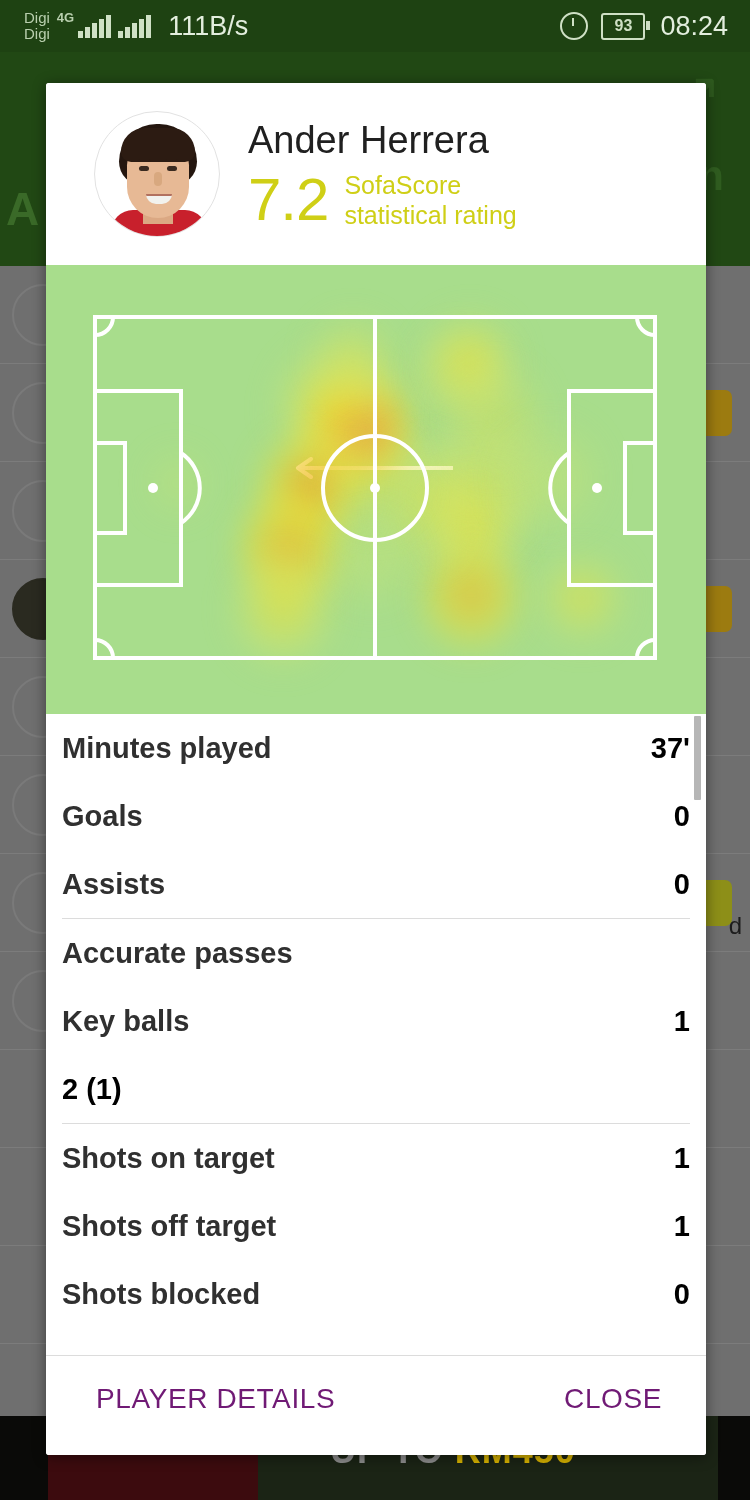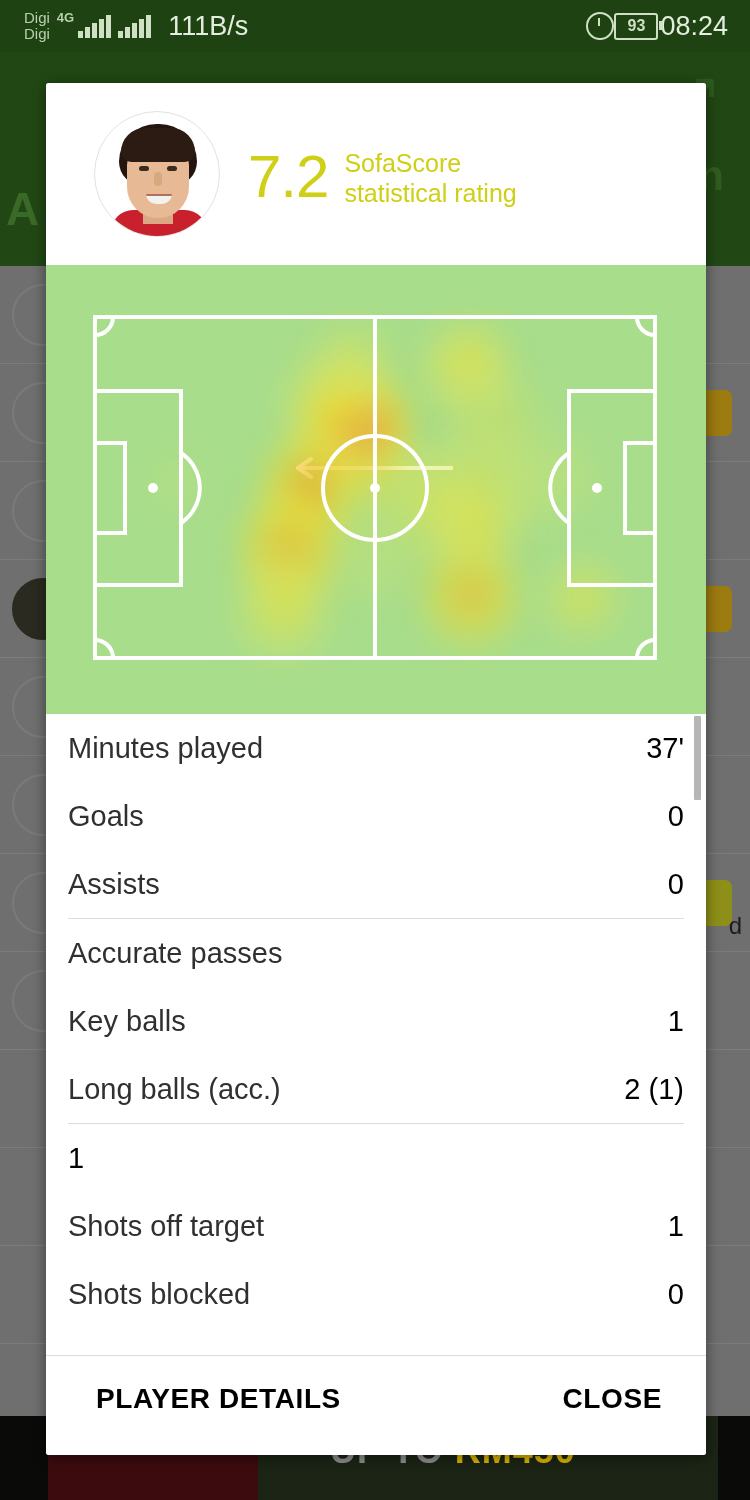--- a/index.html
+++ b/index.html
@@ -71,20 +71,21 @@
   .sb-speed {
     font-size: 27px;
     margin-left: 10px;
     color: #e3eede;
   }
   .sb-right {
     position: absolute;
     right: 22px;
     display: flex;
     align-items: center;
+    gap: 13px;
   }
   .sb-clock-icon {
     width: 24px; height: 24px;
     border: 2.5px solid #cfe0c5;
     border-radius: 50%;
     position: relative;
   }
   .sb-clock-icon::after {
     content: "";
     position: absolute;
@@ -339,21 +340,21 @@
     justify-content: center;
   }
   .player-name {
     font-size: 38px;
     color: #202020;
     line-height: 46px;
     white-space: nowrap;
   }
   .rating-row {
     display: flex;
-    align-items: flex-end;
+    align-items: center;
     margin-top: 6px;
   }
   .rating-value {
     font-size: 60px;
     color: #cfcf16;
     line-height: 62px;
     font-weight: 300;
     letter-spacing: -1px;
   }
   .rating-label {
@@ -401,21 +402,22 @@
 
   
   .stats-scroll {
     flex: 1 1 auto;
     position: relative;
     overflow: hidden;
     background: #fff;
   }
   .stat-group {
     border-bottom: 1px solid #dcdcdc;
-    margin: 0 22px;
+    margin: 0 16px;
+    font-weight: bold;
   }
   .stat-group.last { border-bottom: none; }
   .stat-row {
     height: 68px;
     display: flex;
     align-items: center;
     justify-content: space-between;
   }
   .stat-label {
     font-size: 29px;
@@ -449,22 +451,22 @@
     background: #fff;
     display: flex;
     align-items: center;
     justify-content: space-between;
     padding: 0 44px 14px 50px;
     box-sizing: border-box;
     border-top: 1px solid #dcdcdc;
   }
   .action-btn {
     font-size: 28px;
-    font-weight: bold;
-    color: #000000;
+    font-weight: normal;
+    color: #701a75;
     letter-spacing: 0.6px;
     background: none;
     border: none;
     padding: 0;
     cursor: pointer;
     font-family: "Liberation Sans", sans-serif;
   }
 </style>
 </head>
 <body>
@@ -563,20 +565,21 @@
         <span class="av-hairfront"></span>
         <span class="av-brow av-browL"></span>
         <span class="av-brow av-browR"></span>
         <span class="av-eyeL"></span>
         <span class="av-eyeR"></span>
         <span class="av-nose"></span>
         <span class="av-mouth"></span>
       </div>
     </div>
     <div class="head-text">
+      <div class="player-name">Ander Herrera</div>
       <div class="rating-row">
         <span class="rating-value">7.2</span>
         <span class="rating-label">
           <span>SofaScore</span><br>
           <span>statistical rating</span>
         </span>
       </div>
     </div>
   </div>
 
@@ -647,27 +650,27 @@
 
     <div class="stat-group">
       <div class="stat-row">
         <span class="stat-label">Accurate passes</span>
       </div>
       <div class="stat-row">
         <span class="stat-label">Key balls</span>
         <span class="stat-value">1</span>
       </div>
       <div class="stat-row">
-        <span class="stat-label">Long balls (acc.)</span>
         <span class="stat-value">2 (1)</span>
       </div>
     </div>
 
     <div class="stat-group last">
       <div class="stat-row">
+        <span class="stat-label">Shots on target</span>
         <span class="stat-value">1</span>
       </div>
       <div class="stat-row">
         <span class="stat-label">Shots off target</span>
         <span class="stat-value">1</span>
       </div>
       <div class="stat-row">
         <span class="stat-label">Shots blocked</span>
         <span class="stat-value">0</span>
       </div>

